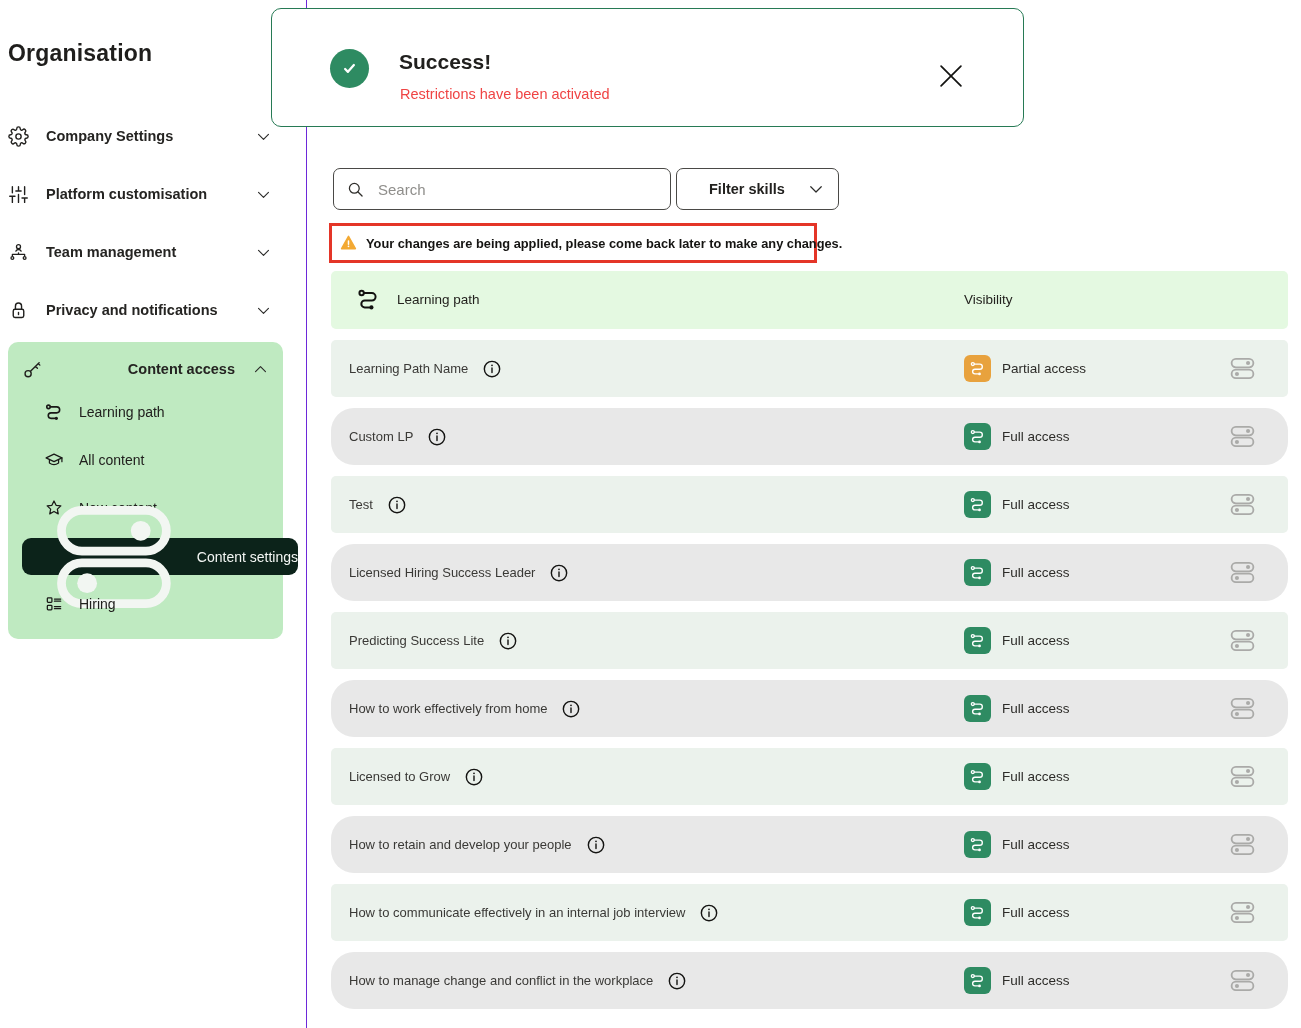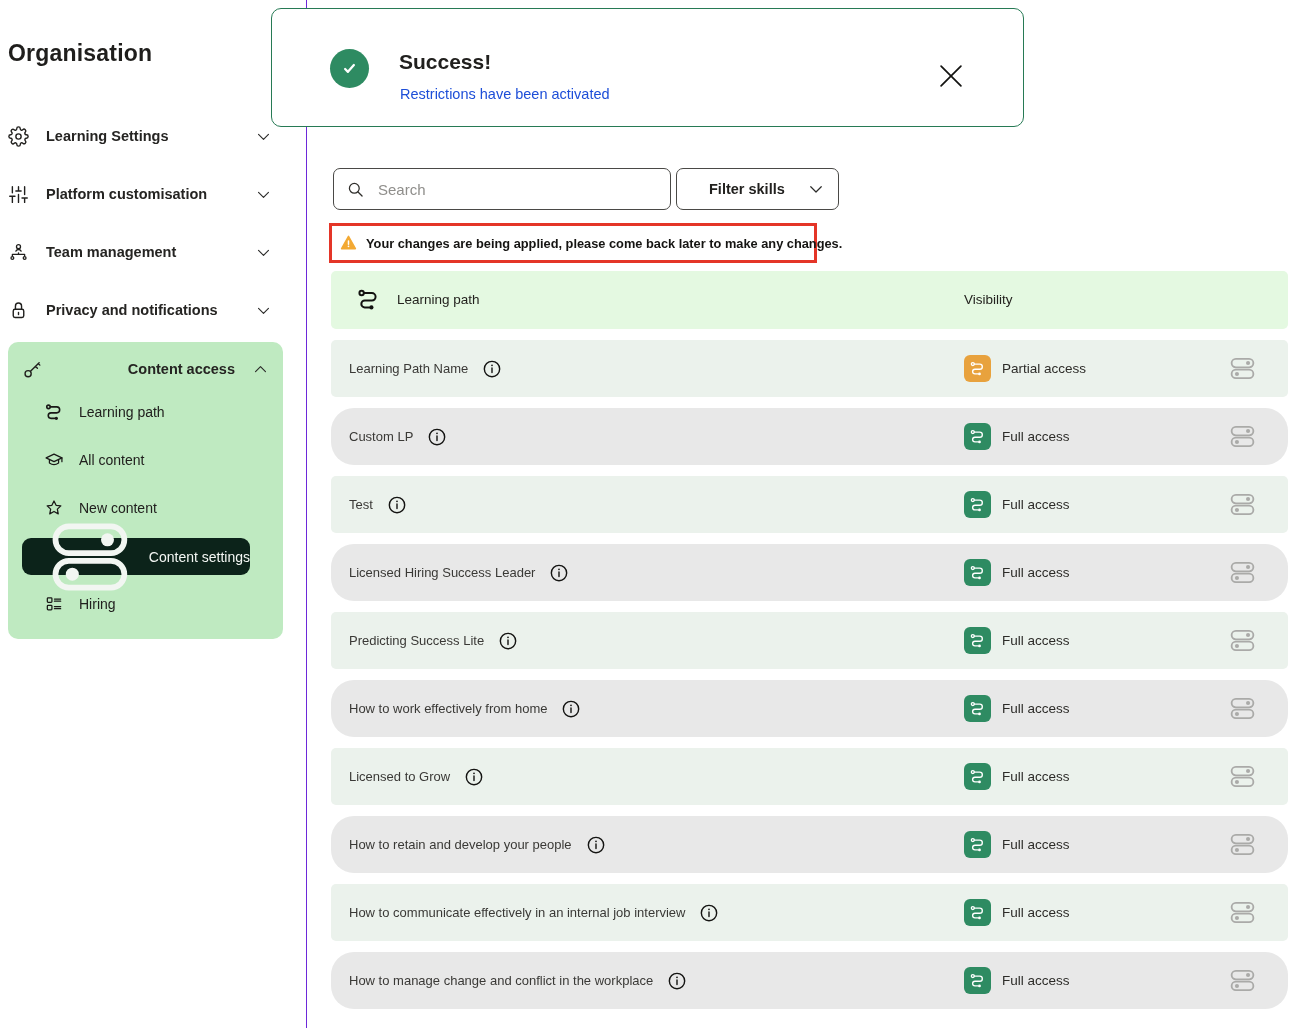--- a/index.html
+++ b/index.html
@@ -16,33 +16,33 @@
   .nav-item { position:absolute; left:8px; width:264px; height:26px; display:flex; align-items:center; gap:17px; cursor:pointer; }
   .nav-item .nicon { width:21px; height:21px; flex:0 0 auto; color:#21201e; }
   .nav-label { flex:1; font-size:14.5px; font-weight:700; color:#252422; }
   .chev { width:17px; height:17px; color:#2b2b29; flex:0 0 auto; }
 
   .panel { position:absolute; left:8px; top:342px; width:275px; height:297px; border-radius:10px; background:var(--panel-green,#bfeac1); }
   .panel .nav-item.in-panel { left:14px; width:247px; top:14px;text-align:right; }
   .sub-item { position:absolute; left:36px; height:26px; display:flex; align-items:center; gap:15px; cursor:pointer; }
   .sub-item .sicon { width:20px; height:20px; flex:0 0 auto; color:#191917; }
   .sub-label { font-size:14px; color:#21201e; white-space:nowrap; }
-  .selected-pill { position:absolute; left:14px; top:196px; width:228px; height:37px; border-radius:9px;
+  .selected-pill { position:absolute; left:14px; top:196px; width:276px; height:37px; border-radius:9px;
     background:var(--selected-dark,#0c231a); display:flex; align-items:center; gap:13px; padding-left:22px; box-sizing:border-box; cursor:pointer; }
   .selected-pill .sicon { color:#f2f6f2; }
   .selected-pill .sub-label { color:#f4f7f4; }
 
   
   .toast { position:absolute; left:271px; top:8px; width:753px; height:119px; background:#fff; box-sizing:border-box;
     border:1.5px solid var(--toast-border-green,#277a55); border-radius:10px; z-index:10; }
   .toast-circle { position:absolute; left:58px; top:40px; width:39px; height:39px; border-radius:50%;
     background:var(--accent-green,#2e8b62); display:flex; align-items:center; justify-content:center; }
   .toast-circle svg { width:21px; height:21px; }
   .toast-title { position:absolute; left:127px; top:41px; font-size:21px; font-weight:700; color:#21201e; }
-  .toast-msg { position:absolute; left:128px; top:77px; font-size:14.5px; color:#1d4ed8; }
+  .toast-msg { position:absolute; left:128px; top:77px; font-size:14.5px; color:#ef4444; }
   .toast-close { position:absolute; left:662px; top:50px; width:34px; height:34px; color:#131311; cursor:pointer; }
 
   
   .search-box { position:absolute; left:333px; top:168px; width:338px; height:42px; box-sizing:border-box;
     border:1.5px solid #4a4946; border-radius:7px; background:#fff; display:flex; align-items:center; gap:11px; padding:0 12px; }
   .search-box .sicon { width:19px; height:19px; color:#2f2e2b; flex:0 0 auto; }
   .search-box input { flex:1; border:none; outline:none; background:transparent; font-family:inherit; font-size:15px; color:#232220; }
   .search-box input::placeholder { color:#8f8e8b; }
   .filter-box { position:absolute; left:676px; top:168px; width:163px; height:42px; box-sizing:border-box;
     border:1.5px solid #4a4946; border-radius:7px; background:#fff; display:flex; align-items:center; justify-content:space-between;
@@ -192,21 +192,21 @@
   </defs>
 </svg>
 
 <div class="sidebar">
   <h1 class="page-title">Organisation</h1>
 
   <div class="nav-item" style="top:123px">
     <svg class="nicon">
         <use href="#i-gear"></use>
       </svg>
-    <span class="nav-label">Learning Settings</span>
+    <span class="nav-label">Company Settings</span>
     <svg class="chev">
         <use href="#i-chev-down"></use>
       </svg>
   </div>
   <div class="nav-item" style="top:181px">
     <svg class="nicon">
         <use href="#i-sliders"></use>
       </svg>
     <span class="nav-label">Platform customisation</span>
     <svg class="chev">

